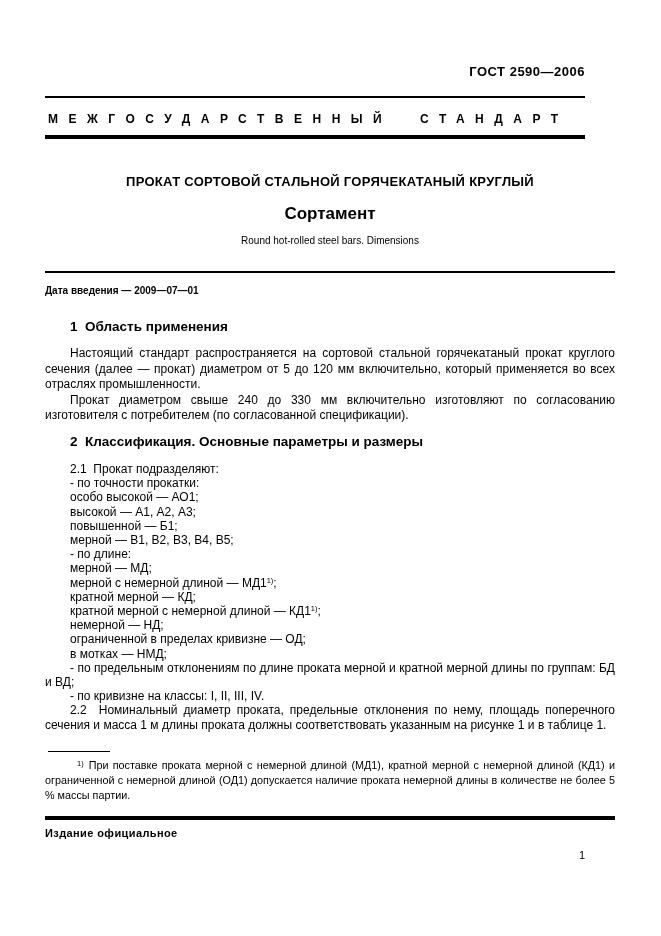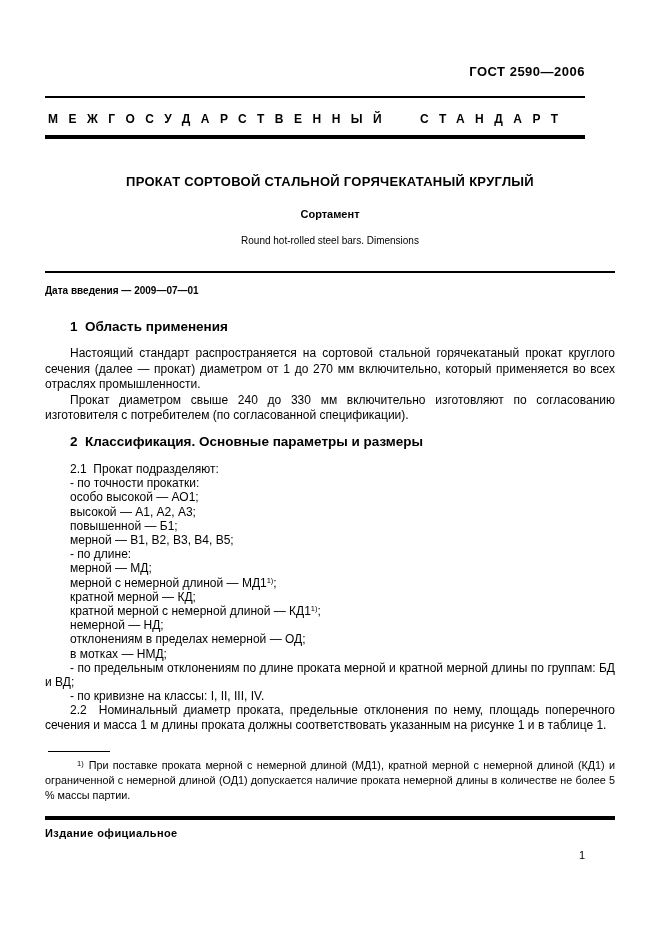--- a/index.html
+++ b/index.html
@@ -48,21 +48,21 @@
     margin-top: 35px;
     text-align: center;
     font-size: 13px;
     font-weight: bold;
     line-height: 15px;
     letter-spacing: 0.3px;
   }
   .title-sub {
     margin-top: 18px;
     text-align: center;
-    font-size: 11px;
+    font-size: 17px;
     font-weight: bold;
     line-height: 14px;
   }
   .title-en {
     margin-top: 13px;
     text-align: center;
     font-size: 10px;
     line-height: 13px;
   }
   .rule-mid { margin-top: 24px; height: 2px; width: 570px; }
@@ -150,39 +150,39 @@
   <div class="title-sub">Сортамент</div>
 
   <div class="title-en">Round hot-rolled steel bars. Dimensions</div>
 
   <div class="rule rule-mid"></div>
 
   <div class="effective-date">Дата введения — 2009—07—01</div>
 
   <h2 class="section-heading h1-heading">1&nbsp; Область применения</h2>
 
-  <p class="body-para para-first">Настоящий стандарт распространяется на сортовой стальной горячекатаный прокат круглого сечения (далее — прокат) диаметром от 1 до 270 мм включительно, который применяется во всех отраслях промышленности.</p>
+  <p class="body-para para-first">Настоящий стандарт распространяется на сортовой стальной горячекатаный прокат круглого сечения (далее — прокат) диаметром от 5 до 120 мм включительно, который применяется во всех отраслях промышленности.</p>
   <p class="body-para">Прокат диаметром свыше 240 до 330 мм включительно изготовляют по согласованию изготовителя с потребителем (по согласованной спецификации).</p>
 
   <h2 class="section-heading h2-heading">2&nbsp; Классификация. Основные параметры и размеры</h2>
 
   <div class="classification-list">
       <p><span>2.1&nbsp; Прокат подразделяют:</span></p>
       <p><span>- по точности прокатки:</span></p>
       <p><span>особо высокой — АО1;</span></p>
       <p><span>высокой — А1, А2, А3;</span></p>
       <p><span>повышенной — Б1;</span></p>
       <p><span>мерной — В1, В2, В3, В4, В5;</span></p>
       <p><span>- по длине:</span></p>
       <p><span>мерной — МД;</span></p>
       <p><span>мерной с немерной длиной — МД1</span><sup class="fn-sup">1)</sup><span>;</span></p>
       <p><span>кратной мерной — КД;</span></p>
       <p><span>кратной мерной с немерной длиной — КД1</span><sup class="fn-sup">1)</sup><span>;</span></p>
       <p><span>немерной — НД;</span></p>
-      <p><span>отклонениям в пределах немерной — ОД;</span></p>
+      <p><span>ограниченной в пределах кривизне — ОД;</span></p>
       <p><span>в мотках — НМД;</span></p>
       <p><span>- по предельным отклонениям по длине проката мерной и кратной мерной длины по группам: БД и ВД;</span></p>
       <p><span>- по кривизне на классы: I, II, III, IV.</span></p>
       <p><span>2.2&nbsp; Номинальный диаметр проката, предельные отклонения по нему, площадь поперечного сечения и масса 1 м длины проката должны соответствовать указанным на рисунке 1 и в таблице 1.</span></p>
     </div>
 
   <div class="rule footnote-sep"></div>
 
   <p class="footnote-para"><sup class="fn-sup">1)</sup><span>При поставке проката мерной с немерной длиной (МД1), кратной мерной с немерной длиной (КД1) и ограниченной с немерной длиной (ОД1) допускается наличие проката немерной длины в количестве не более 5 % массы партии.</span></p>
 

